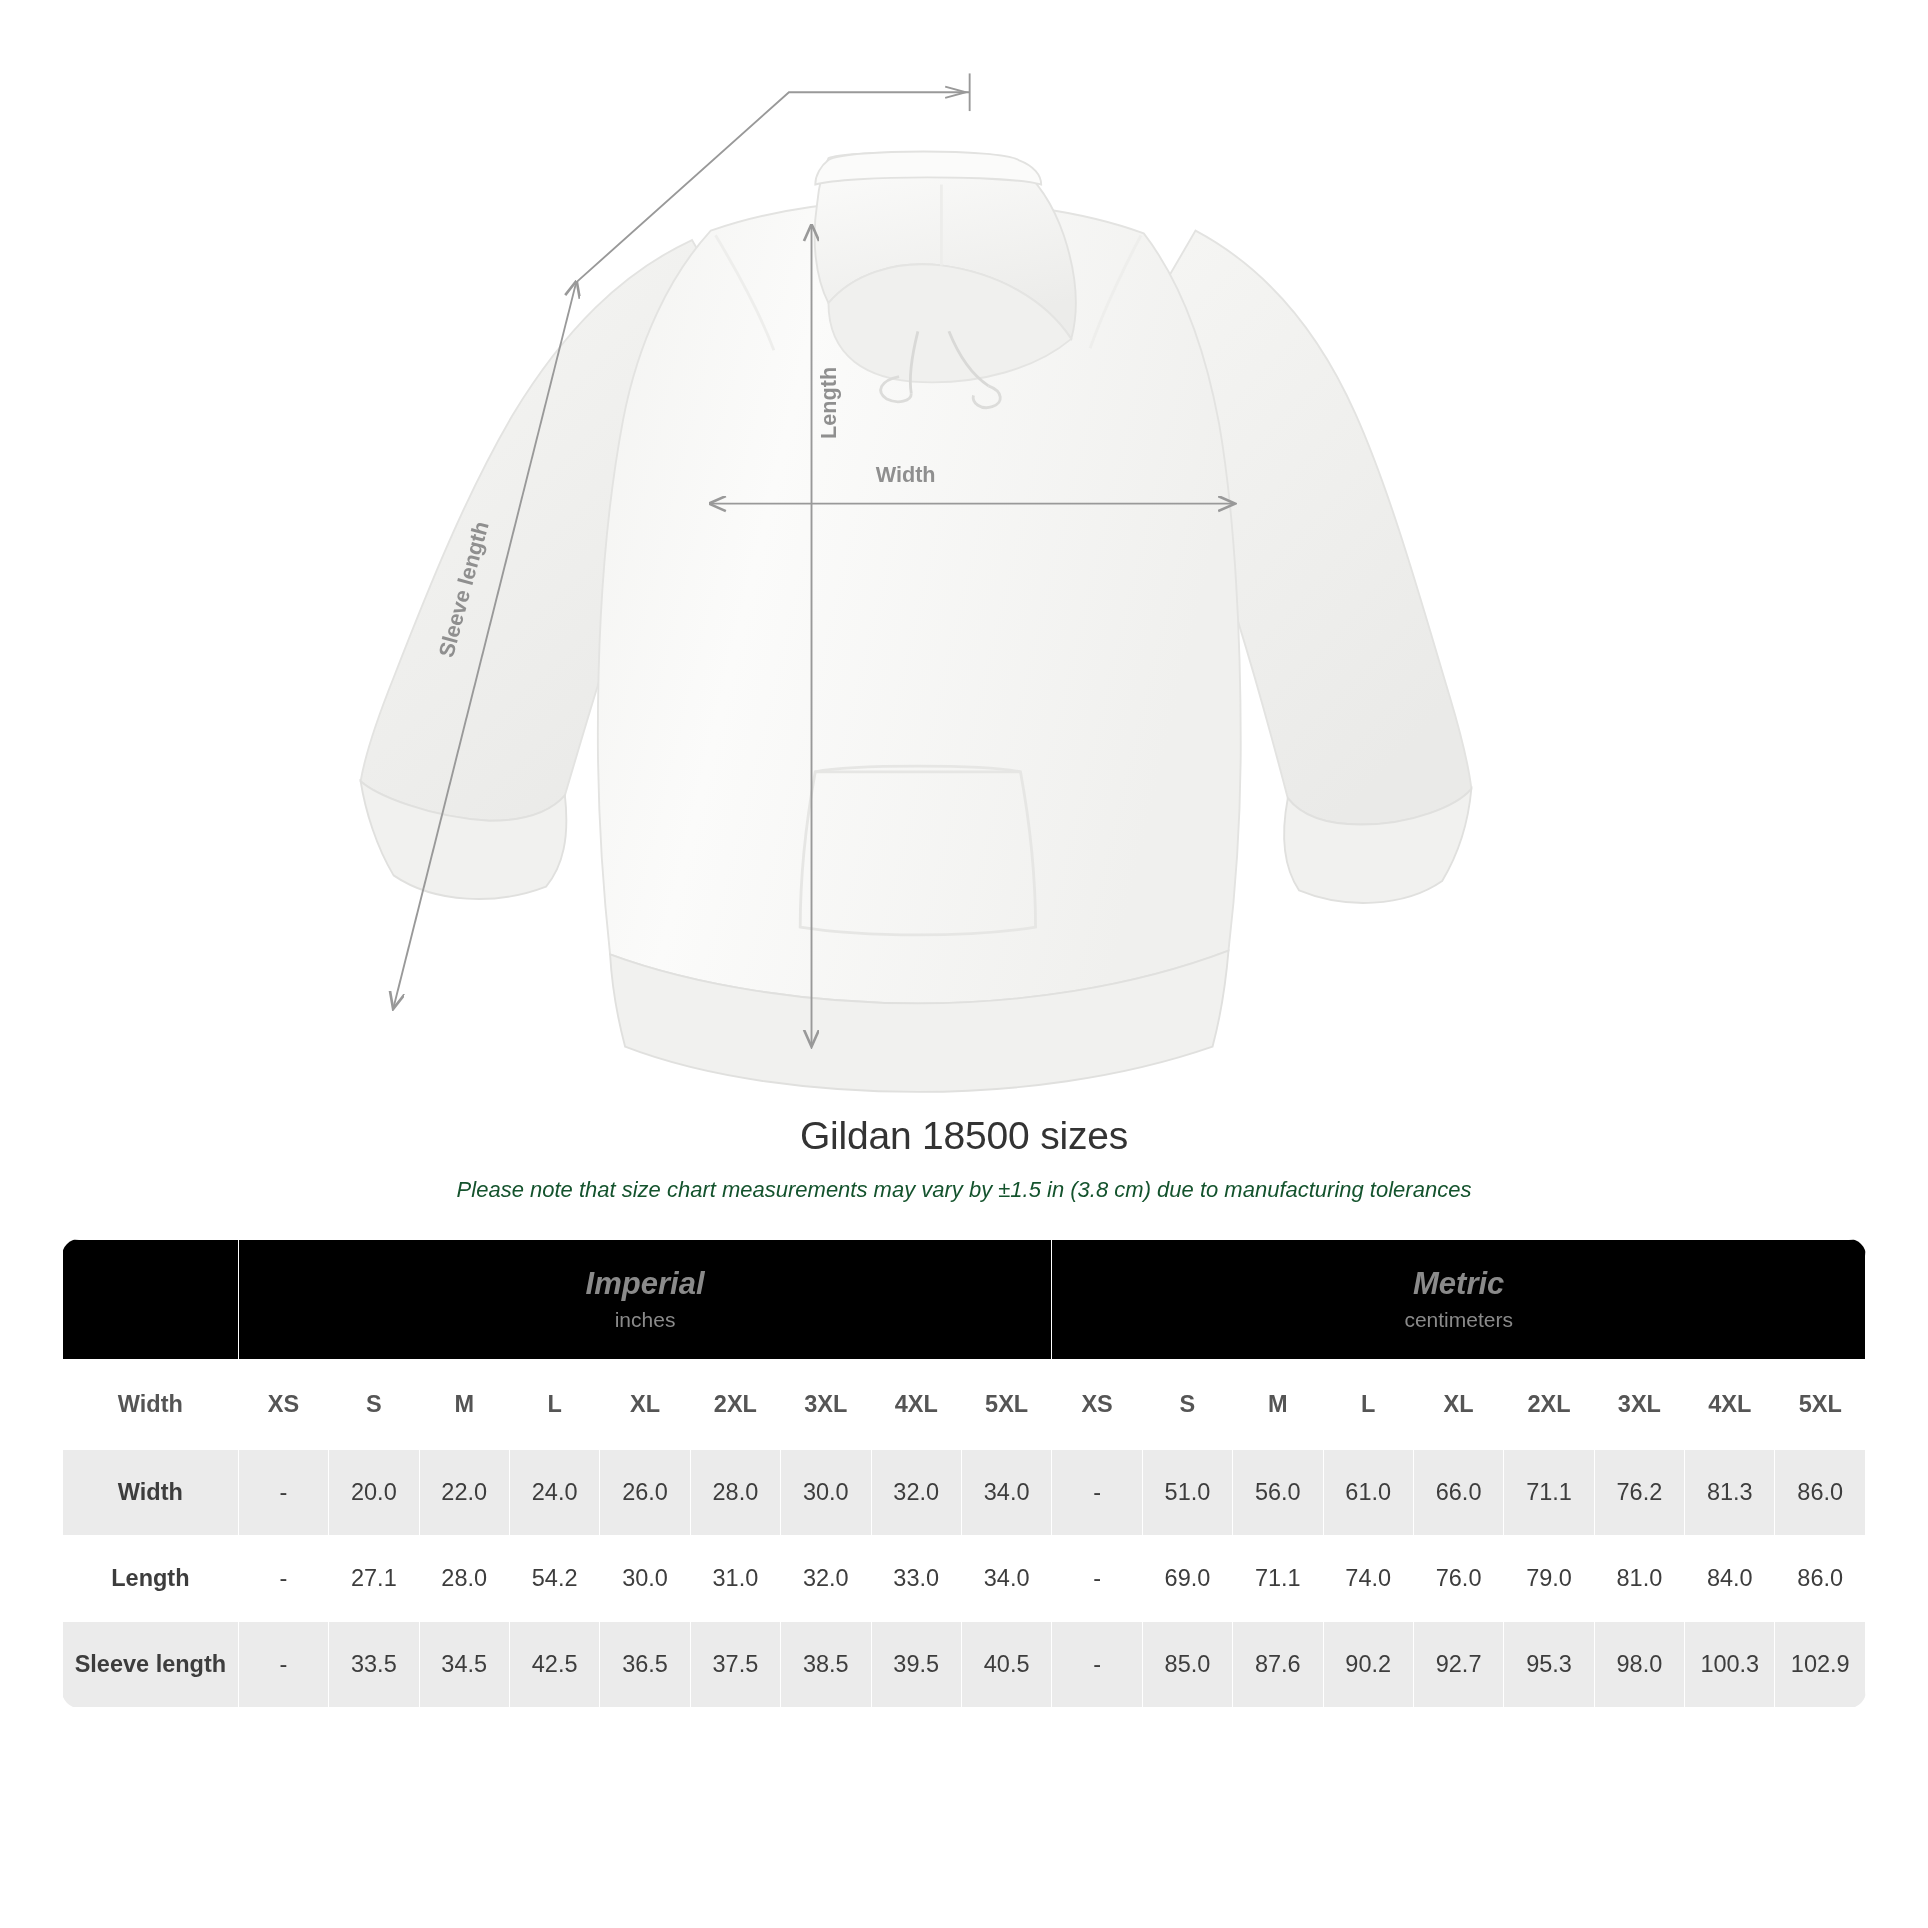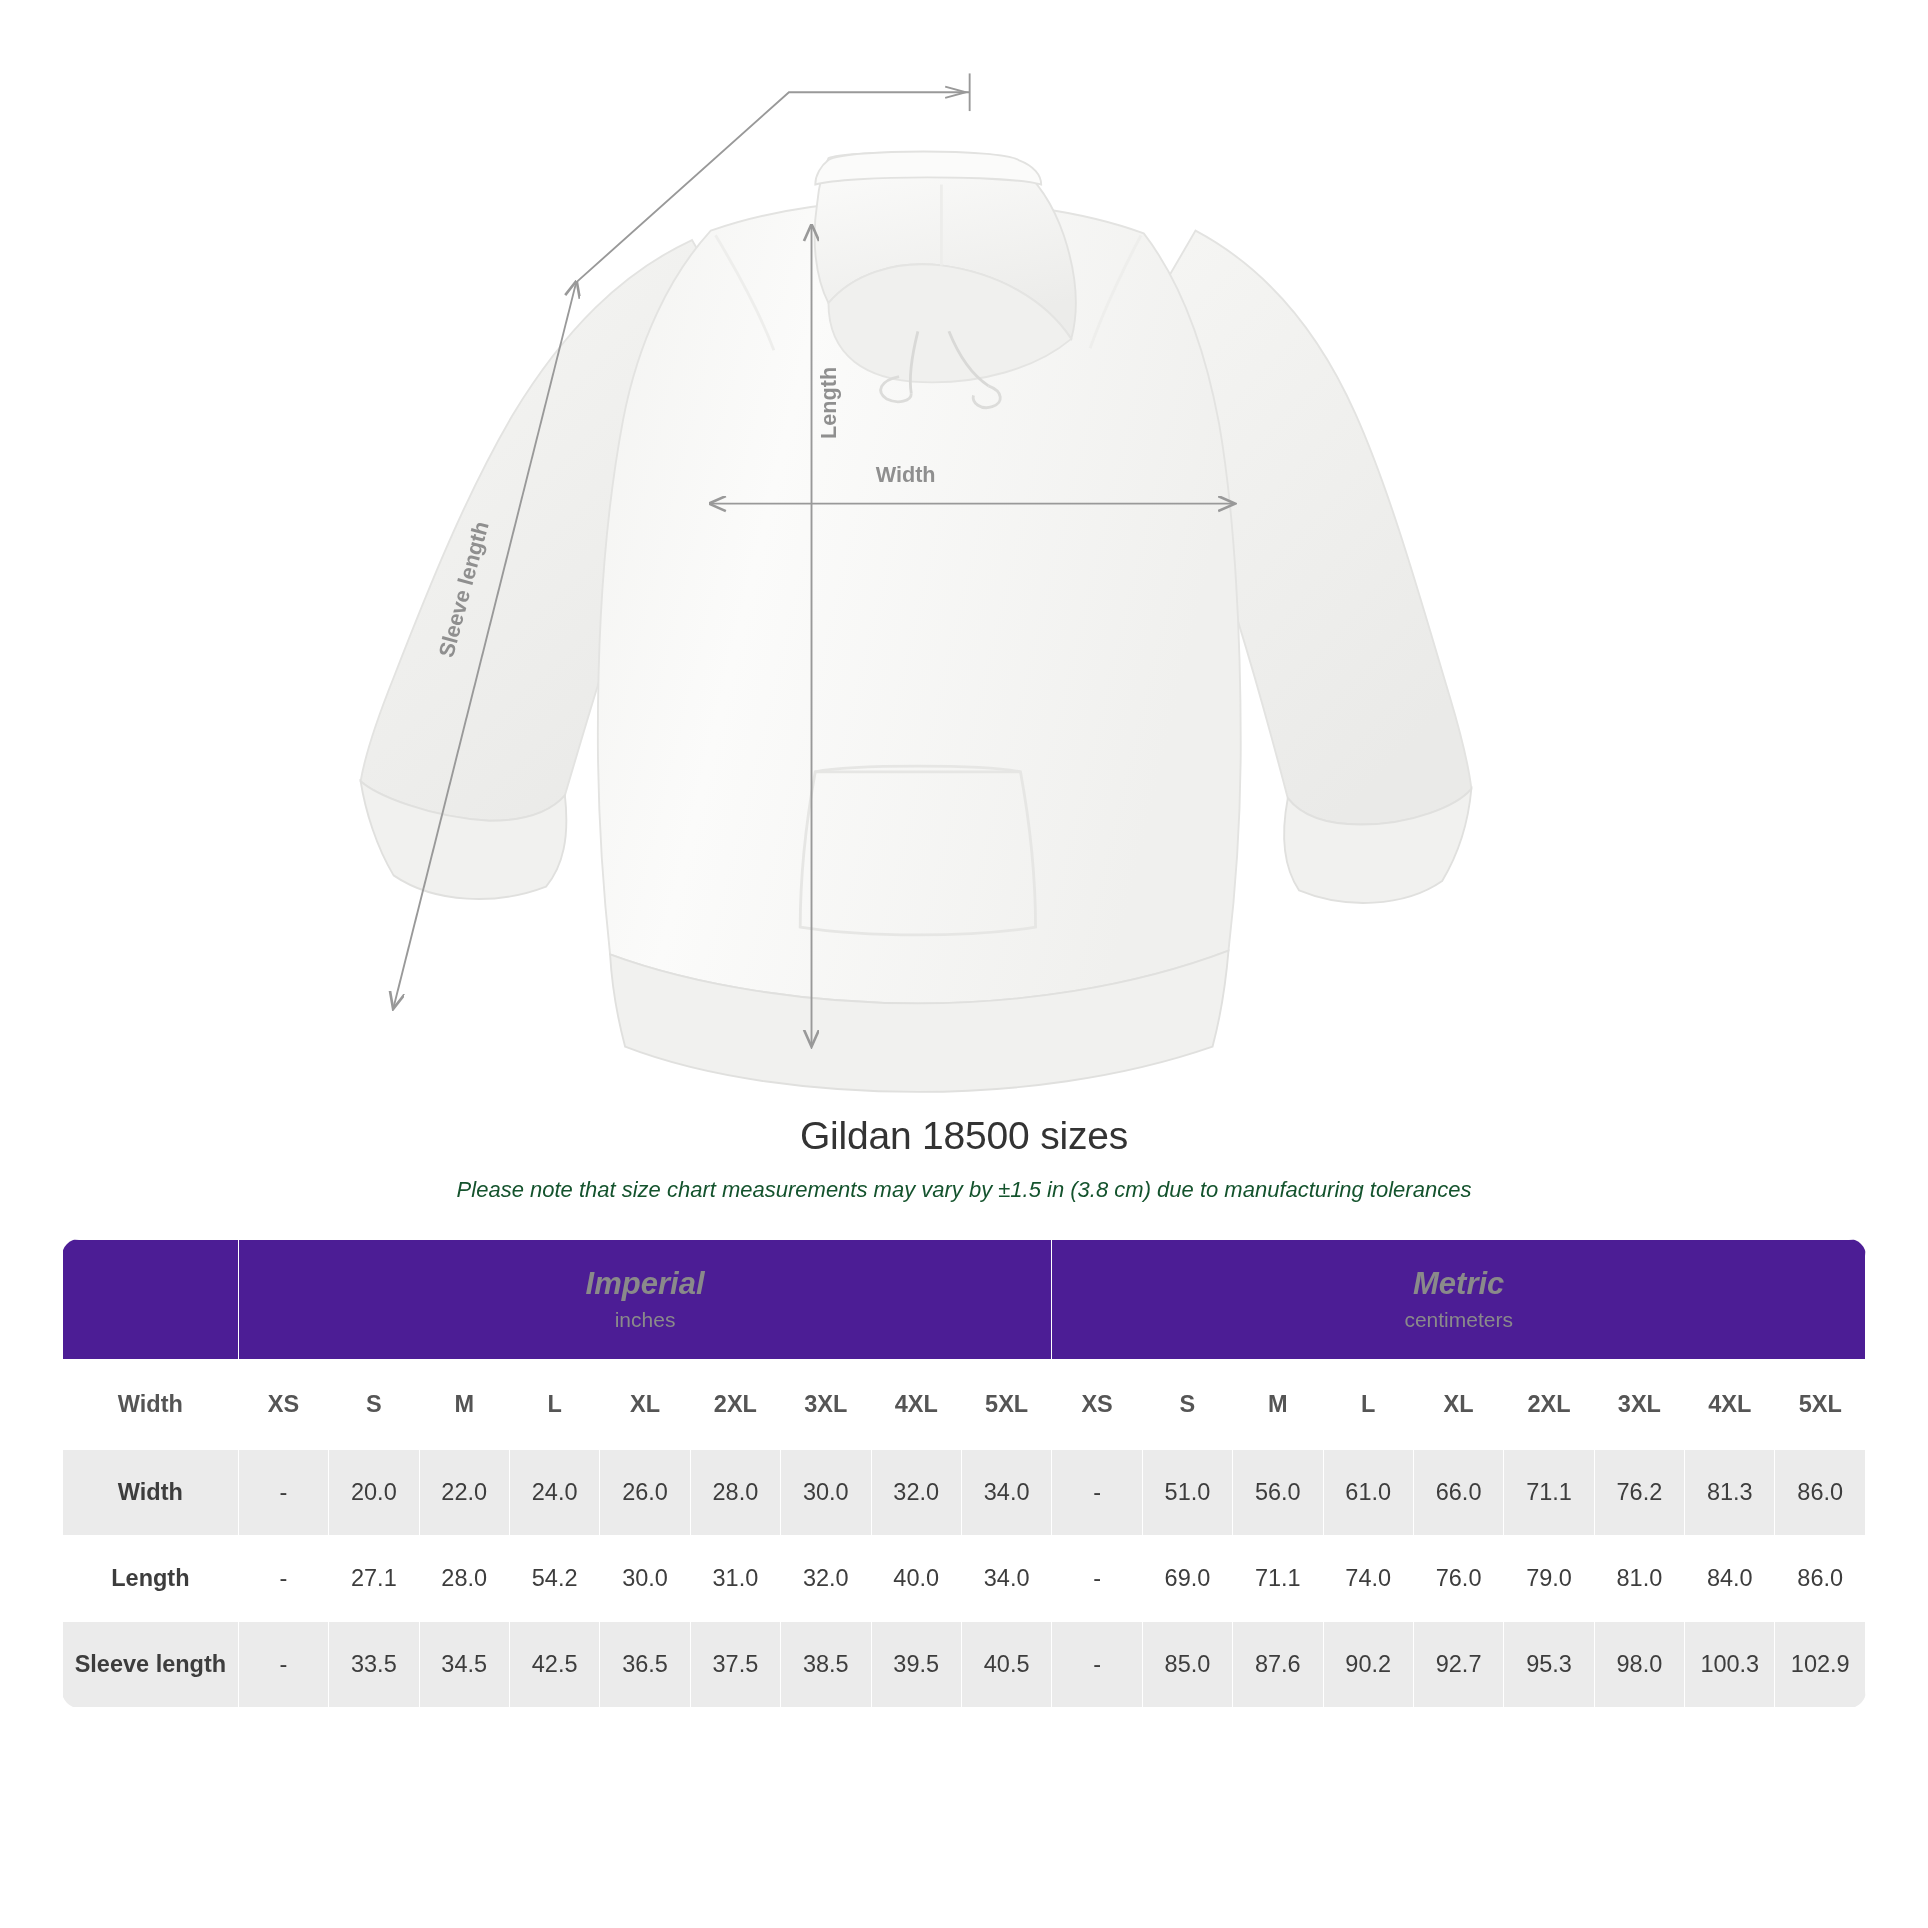--- a/index.html
+++ b/index.html
@@ -56,21 +56,21 @@
     border-collapse: collapse;
     width: 1804px;
     table-layout: fixed;
   }
   table.size-table td, table.size-table th {
     border: 0.9px solid #ffffff;
     text-align: center;
     vertical-align: middle;
   }
   .unit-head td {
-    background: #4c1d95;
+    background: #000000;
     height: 119px;
     padding: 0;
     margin-left: 21px;
   }
   .unit-name {
     font-size: 31px;
     font-weight: bold;
     font-style: italic;
     color: #8a8a8a;
   }
@@ -295,21 +295,21 @@
 
       <tr class="data-row plain">
         <td class="row-label">Length</td>
         <td>-</td>
         <td>27.1</td>
         <td>28.0</td>
         <td>54.2</td>
         <td>30.0</td>
         <td>31.0</td>
         <td>32.0</td>
-        <td>40.0</td>
+        <td>33.0</td>
         <td>34.0</td>
         <td>-</td>
         <td>69.0</td>
         <td>71.1</td>
         <td>74.0</td>
         <td>76.0</td>
         <td>79.0</td>
         <td>81.0</td>
         <td>84.0</td>
         <td>86.0</td>

